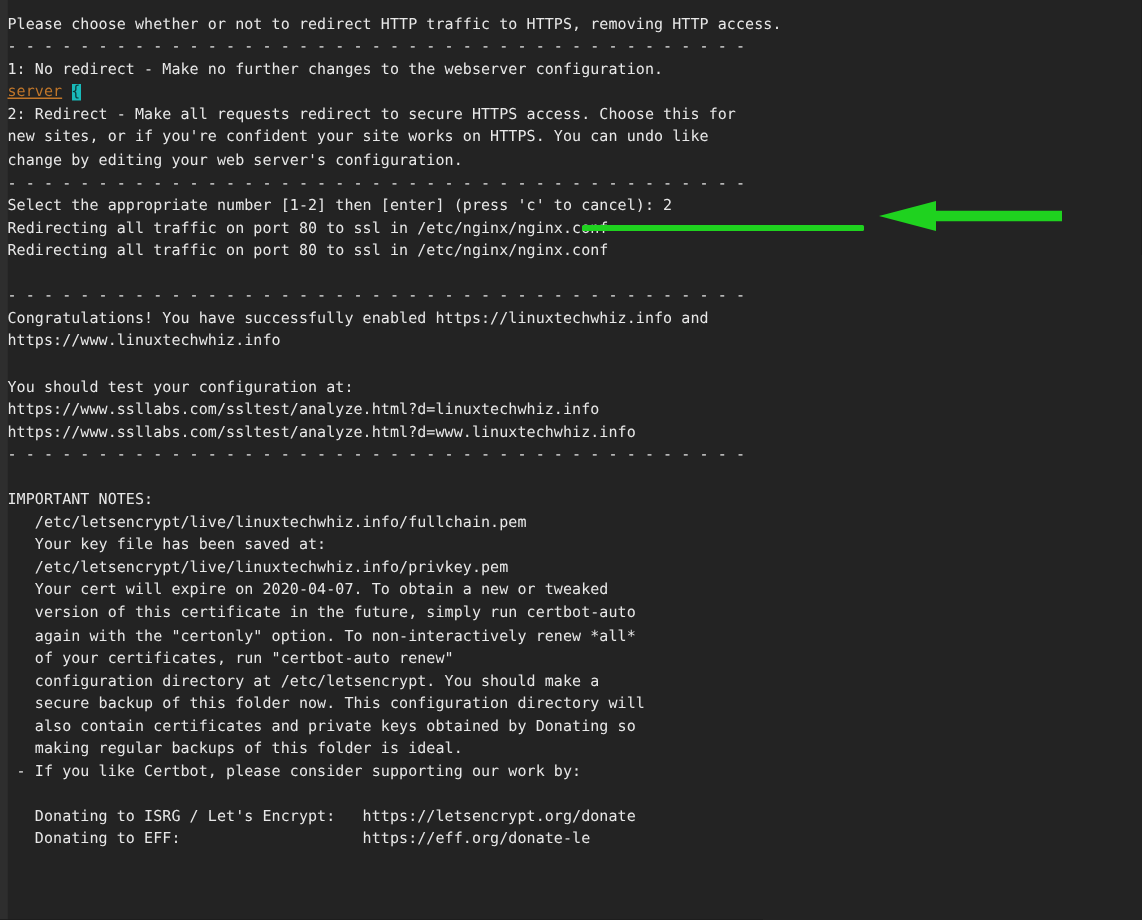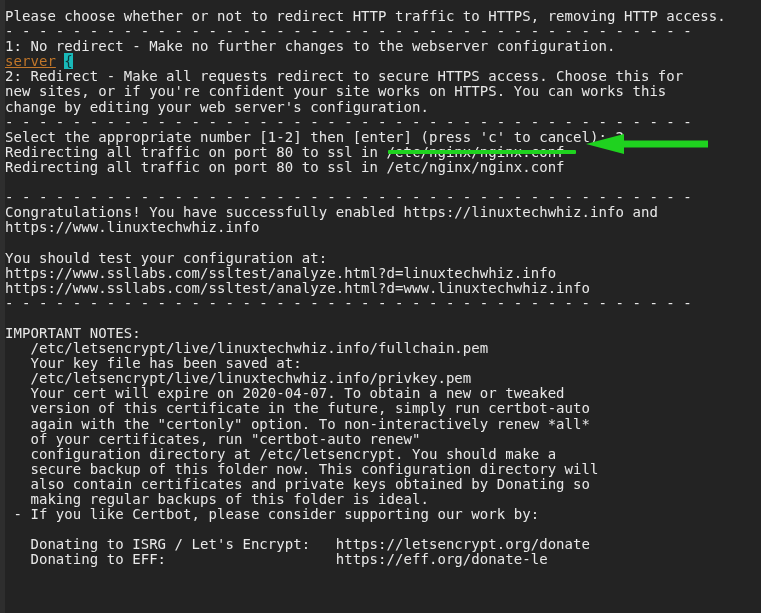--- a/index.html
+++ b/index.html
@@ -7,21 +7,21 @@
     padding: 0;
     background: #1c1c1c;
   }
   #terminal {
     position: relative;
     width: 761px;
     height: 613px;
     background: #232323;
     overflow: hidden;
     font-family: "DejaVu Sans Mono", "Liberation Mono", monospace;
-    font-size: 14px;
+    font-size: 10px;
     line-height: 15.1px;
     color: #e8e8e8;
     letter-spacing: 0.05px;
   }
   
   #scroll-track {
     position: absolute;
     left: 0;
     top: 0;
     width: 5px;
@@ -84,21 +84,21 @@
   <div id="scroll-track">
     <div id="scroll-thumb"></div>
   </div>
 
   <div id="screen">
     <div class="line">Please choose whether or not to redirect HTTP traffic to HTTPS, removing HTTP access.</div>
     <div class="line">- - - - - - - - - - - - - - - - - - - - - - - - - - - - - - - - - - - - - - - - -</div>
     <div class="line">1: No redirect - Make no further changes to the webserver configuration.</div>
     <div class="line"><span class="kw-server">server</span><span> </span><span class="brace-hl">{</span></div>
     <div class="line">2: Redirect - Make all requests redirect to secure HTTPS access. Choose this for</div>
-    <div class="line">new sites, or if you're confident your site works on HTTPS. You can works this</div>
+    <div class="line">new sites, or if you're confident your site works on HTTPS. You can undo like</div>
     <div class="line">change by editing your web server's configuration.</div>
     <div class="line">- - - - - - - - - - - - - - - - - - - - - - - - - - - - - - - - - - - - - - - - -</div>
     <div class="line">Select the appropriate number [1-2] then [enter] (press 'c' to cancel): 2</div>
     <div class="line">Redirecting all traffic on port 80 to ssl in /etc/nginx/nginx.conf</div>
     <div class="line">Redirecting all traffic on port 80 to ssl in /etc/nginx/nginx.conf</div>
     <div class="line blank"></div>
     <div class="line">- - - - - - - - - - - - - - - - - - - - - - - - - - - - - - - - - - - - - - - - -</div>
     <div class="line">Congratulations! You have successfully enabled https://linuxtechwhiz.info and</div>
     <div class="line">https://www.linuxtechwhiz.info</div>
     <div class="line blank"></div>

